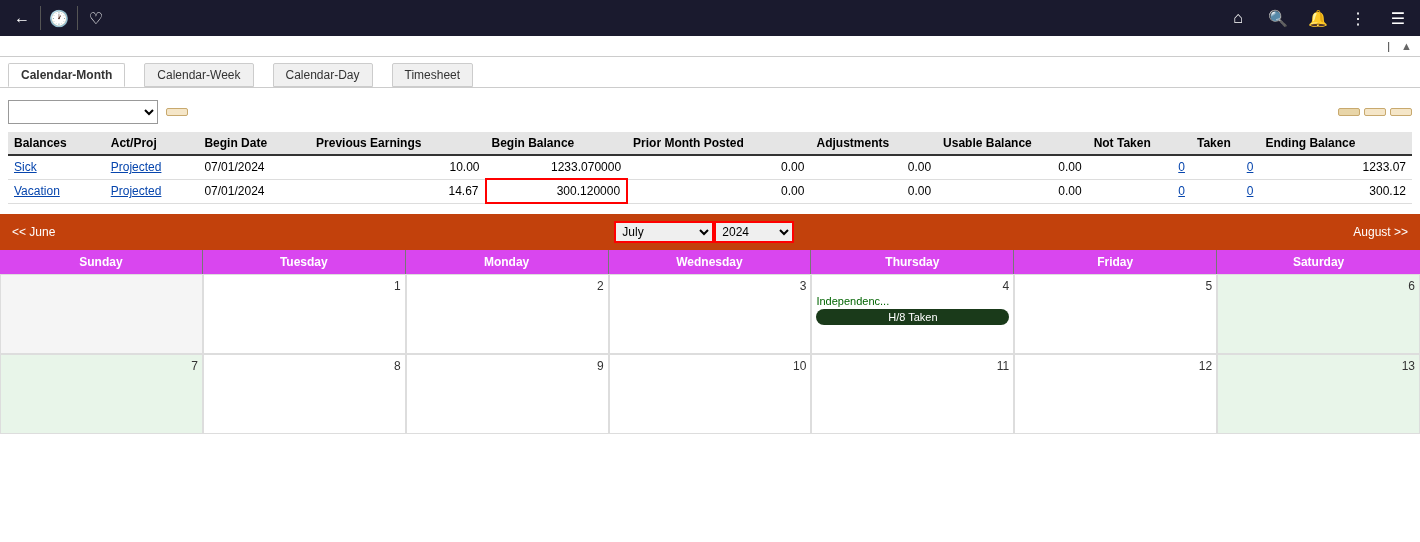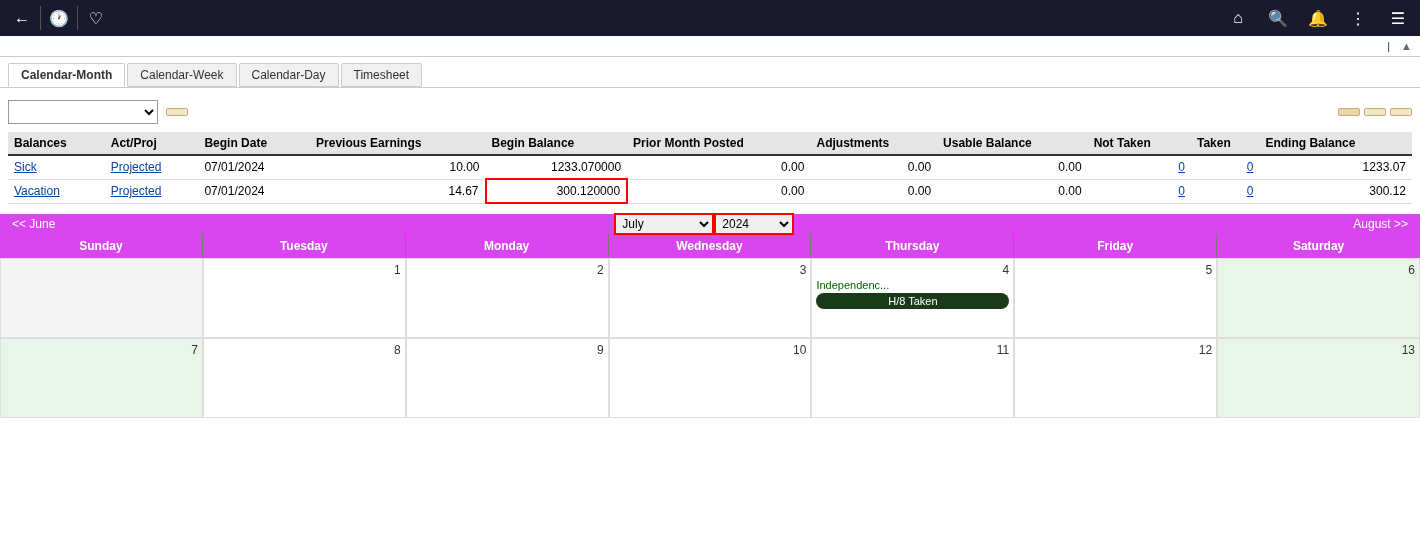--- a/index.html
+++ b/index.html
@@ -32,21 +32,21 @@
     .secondary-nav a { color: #0645ad; text-decoration: none; cursor: pointer; }
     .secondary-nav .sep { color: #333; margin: 0 4px; }
 
     
     .tab-bar {
       display: flex;
       align-items: center;
       padding: 6px 8px 0 8px;
       background: #fff;
       border-bottom: 1px solid #ccc;
-      gap: 2px;
+      gap: 19px;
     }
     .tab {
       padding: 4px 12px;
       border: 1px solid #ccc;
       background: #f0f0f0;
       cursor: pointer;
       font-size: 12px;
       color: #333;
       border-radius: 2px 2px 0 0;
     }
@@ -122,26 +122,26 @@
       text-align: right;
     }
     .balance-table a { color: #0645ad; text-decoration: underline; cursor: pointer; }
     .highlighted-cell {
       border: 2px solid red !important;
       background: #fff;
     }
 
     
     .cal-nav {
-      background: #d946ef;
+      background: #c2410c;
       color: #fff;
       display: flex;
       align-items: center;
       padding: 6px 12px;
-      height: 20px;
+      height: 36px;
     }
     .cal-nav-left { color: #fff; cursor: pointer; font-size: 12px; }
     .cal-nav-right { margin-left: auto; color: #fff; cursor: pointer; font-size: 12px; }
     .cal-nav-center {
       flex: 1;
       display: flex;
       align-items: center;
       justify-content: center;
       gap: 0;
     }

